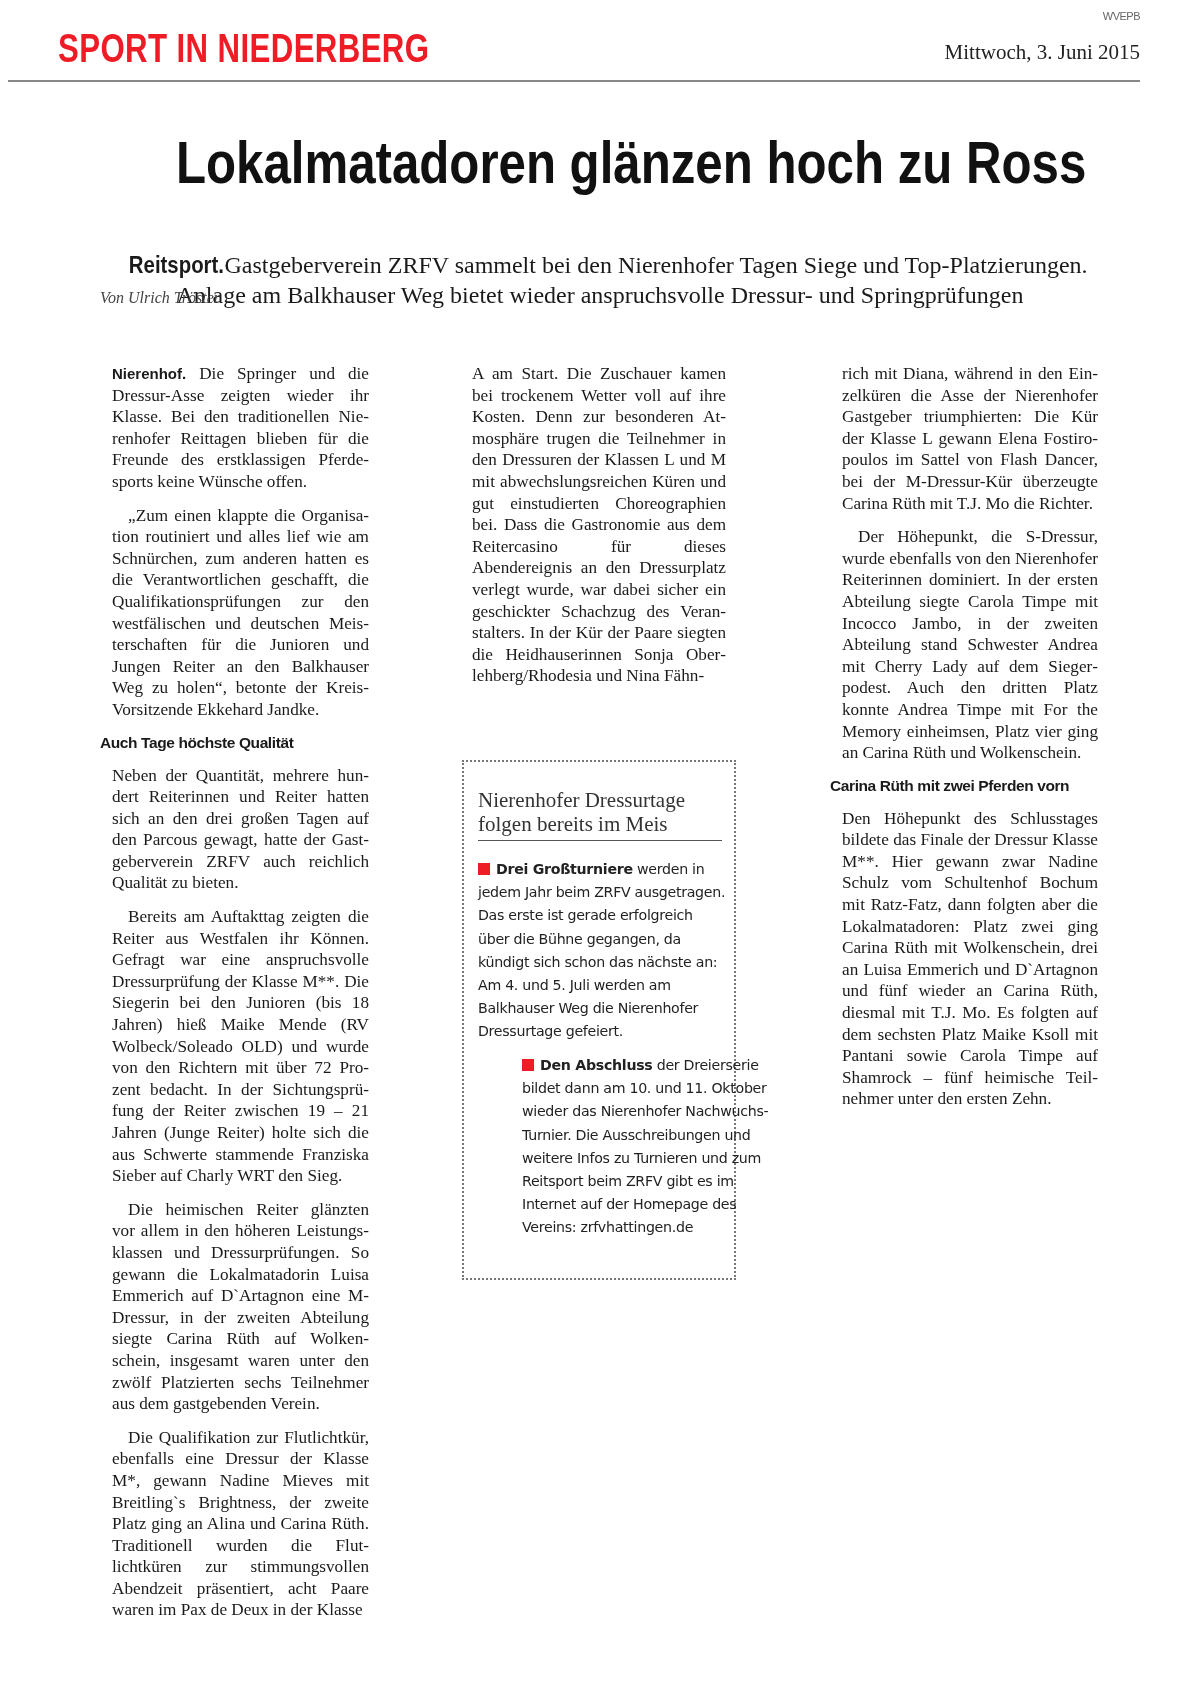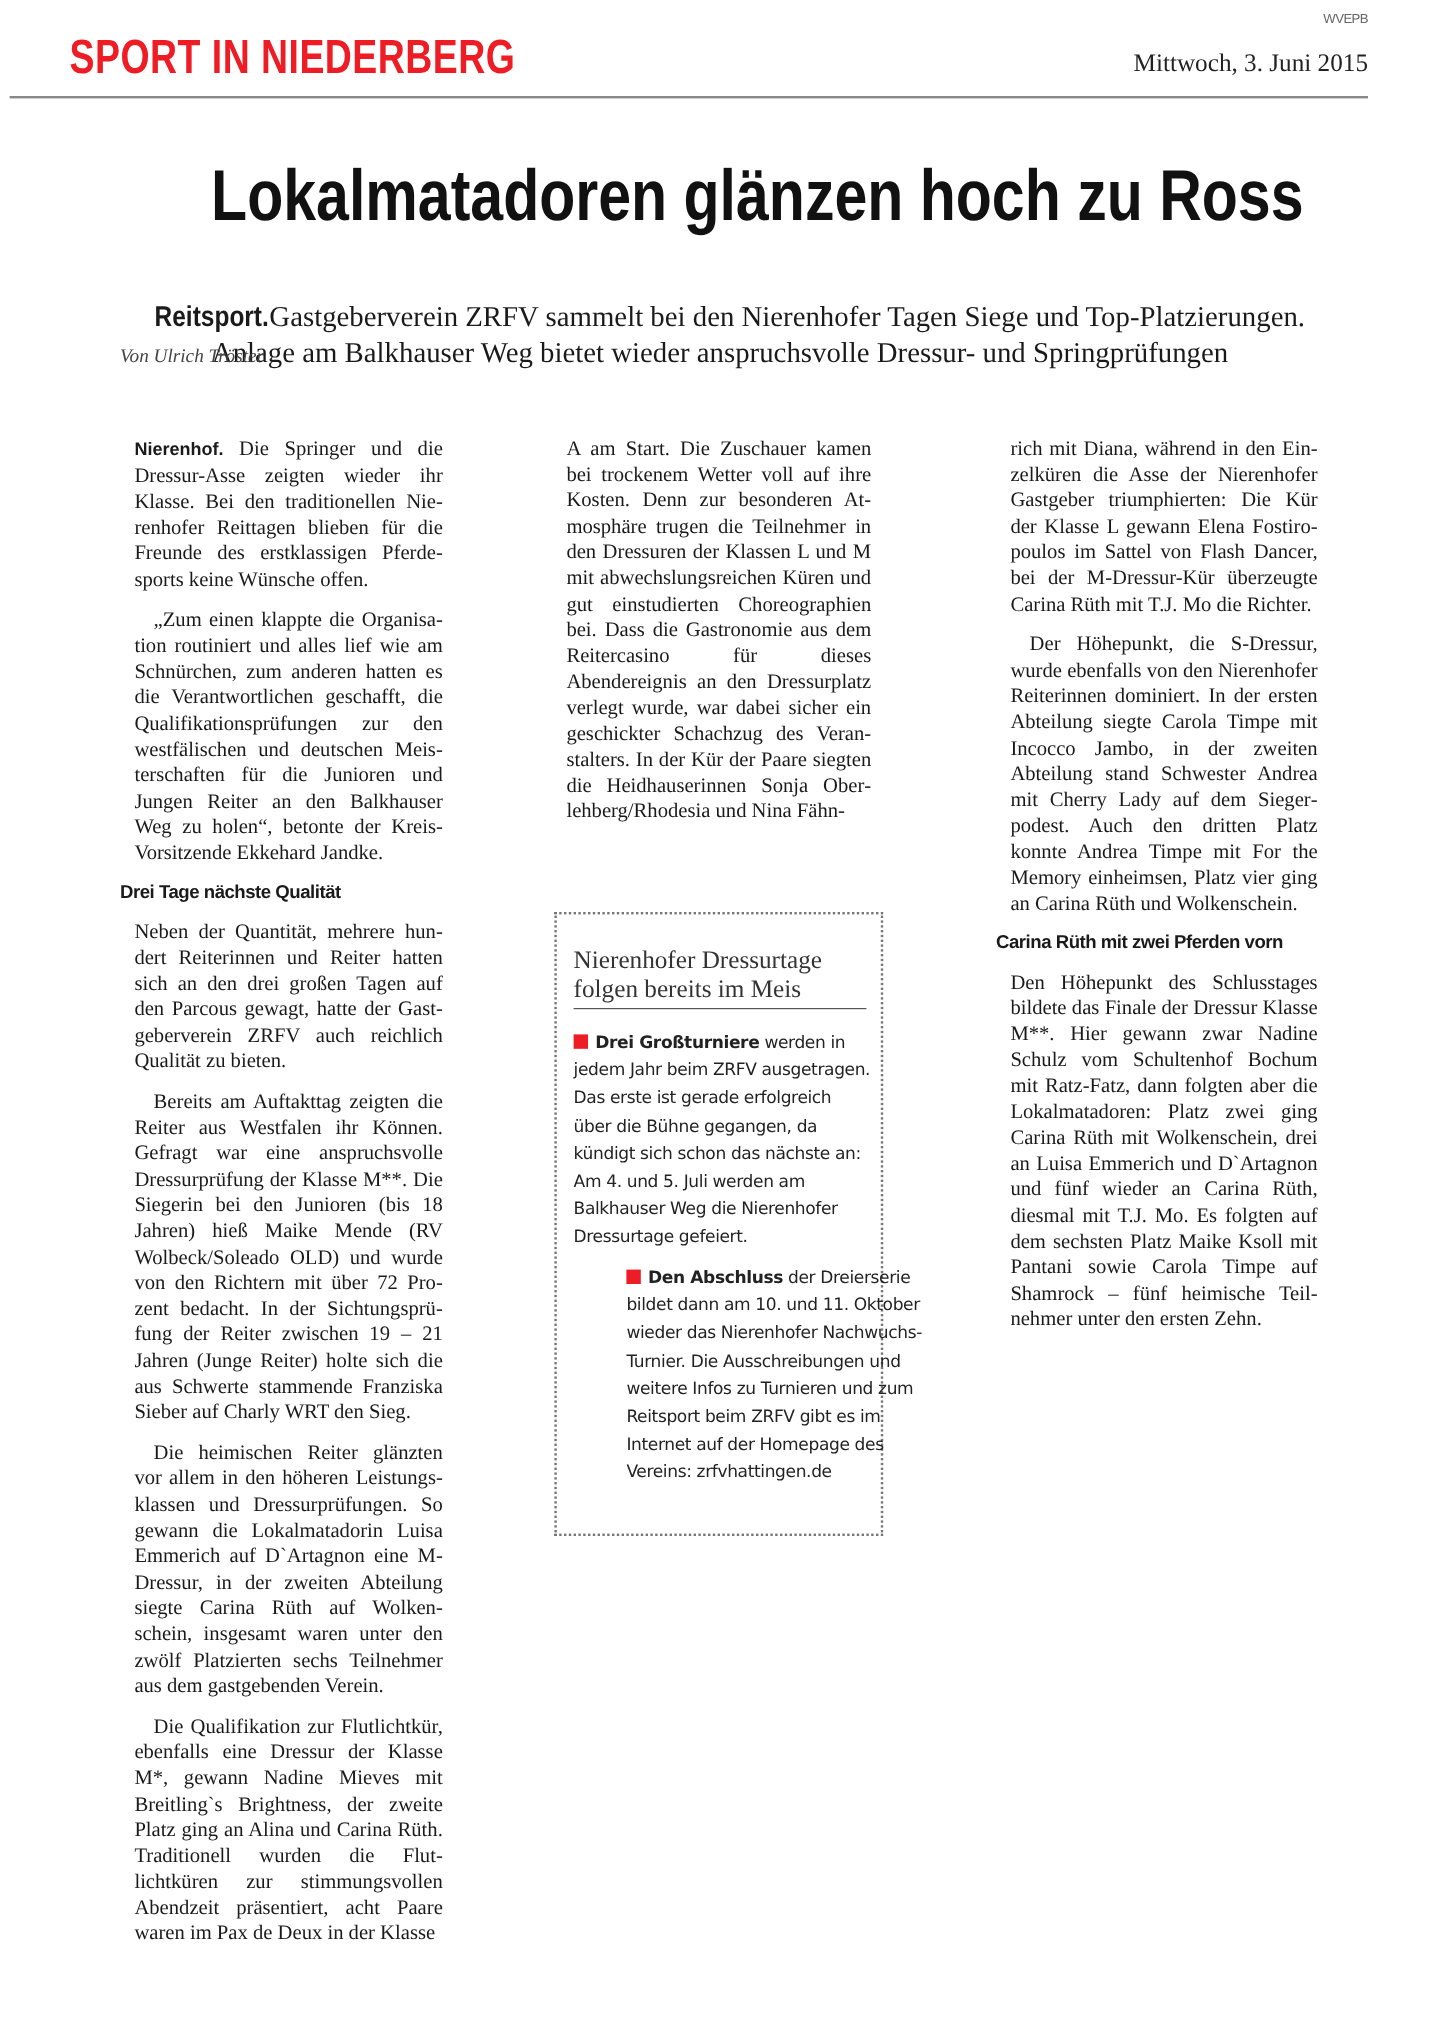--- a/index.html
+++ b/index.html
@@ -47,21 +47,21 @@
 <div class="abs sub">
   <div><span class="kicker">Reitsport.</span> <span>Gastgeberverein ZRFV sammelt bei den Nierenhofer Tagen Siege und Top-Platzierungen.</span></div>
   <div>Anlage am Balkhauser Weg bietet wieder anspruchsvolle Dressur- und Springprüfungen</div>
 </div>
 
 <div class="abs author">Von Ulrich Tröster</div>
 
 <div class="abs col c1">
   <p><span class="lead">Nierenhof.</span> <span>Die Springer und die Dressur-Asse zeigten wieder ihr Klasse. Bei den traditionellen Nie­renhofer Reittagen blieben für die Freunde des erstklassigen Pferde­sports keine Wünsche offen.</span></p>
   <p class="ind">„Zum einen klappte die Organisa­tion routiniert und alles lief wie am Schnürchen, zum anderen hatten es die Verantwortlichen geschafft, die Qualifikationsprüfungen zur den westfälischen und deutschen Meis­terschaften für die Junioren und Jungen Reiter an den Balkhauser Weg zu holen“, betonte der Kreis-Vorsitzende Ekkehard Jandke.</p>
-  <h3>Drei Tage nächste Qualität</h3>
+  <h3>Auch Tage höchste Qualität</h3>
   <p>Neben der Quantität, mehrere hun­dert Reiterinnen und Reiter hatten sich an den drei großen Tagen auf den Parcous gewagt, hatte der Gast­geberverein ZRFV auch reichlich Qualität zu bieten.</p>
   <p class="ind">Bereits am Auftakttag zeigten die Reiter aus Westfalen ihr Können. Gefragt war eine anspruchsvolle Dressurprüfung der Klasse M**. Die Siegerin bei den Junioren (bis 18 Jahren) hieß Maike Mende (RV Wolbeck/Soleado OLD) und wurde von den Richtern mit über 72 Pro­zent bedacht. In der Sichtungsprü­fung der Reiter zwischen 19 – 21 Jahren (Junge Reiter) holte sich die aus Schwerte stammende Franziska Sieber auf Charly WRT den Sieg.</p>
   <p class="ind">Die heimischen Reiter glänzten vor allem in den höheren Leistungs­klassen und Dressurprüfungen. So gewann die Lokalmatadorin Luisa Emmerich auf D`Artagnon eine M-Dressur, in der zweiten Abteilung siegte Carina Rüth auf Wolken­schein, insgesamt waren unter den zwölf Platzierten sechs Teilnehmer aus dem gastgebenden Verein.</p>
   <p class="ind">Die Qualifikation zur Flutlicht­kür, ebenfalls eine Dressur der Klas­se M*, gewann Nadine Mieves mit Breitling`s Brightness, der zweite Platz ging an Alina und Carina Rüth. Traditionell wurden die Flut­lichtküren zur stimmungsvollen Abendzeit präsentiert, acht Paare waren im Pax de Deux in der Klasse</p>
 </div>
 
 <div class="abs col c2">
   <p>A am Start. Die Zuschauer kamen bei trockenem Wetter voll auf ihre Kosten. Denn zur besonderen At­mosphäre trugen die Teilnehmer in den Dressuren der Klassen L und M mit abwechslungsreichen Küren und gut einstudierten Choreogra­phien bei. Dass die Gastronomie aus dem Reitercasino für dieses Abendereignis an den Dressurplatz verlegt wurde, war dabei sicher ein geschickter Schachzug des Veran­stalters. In der Kür der Paare siegten die Heidhauserinnen Sonja Ober­lehberg/Rhodesia und Nina Fähn-</p>
 </div>
 

